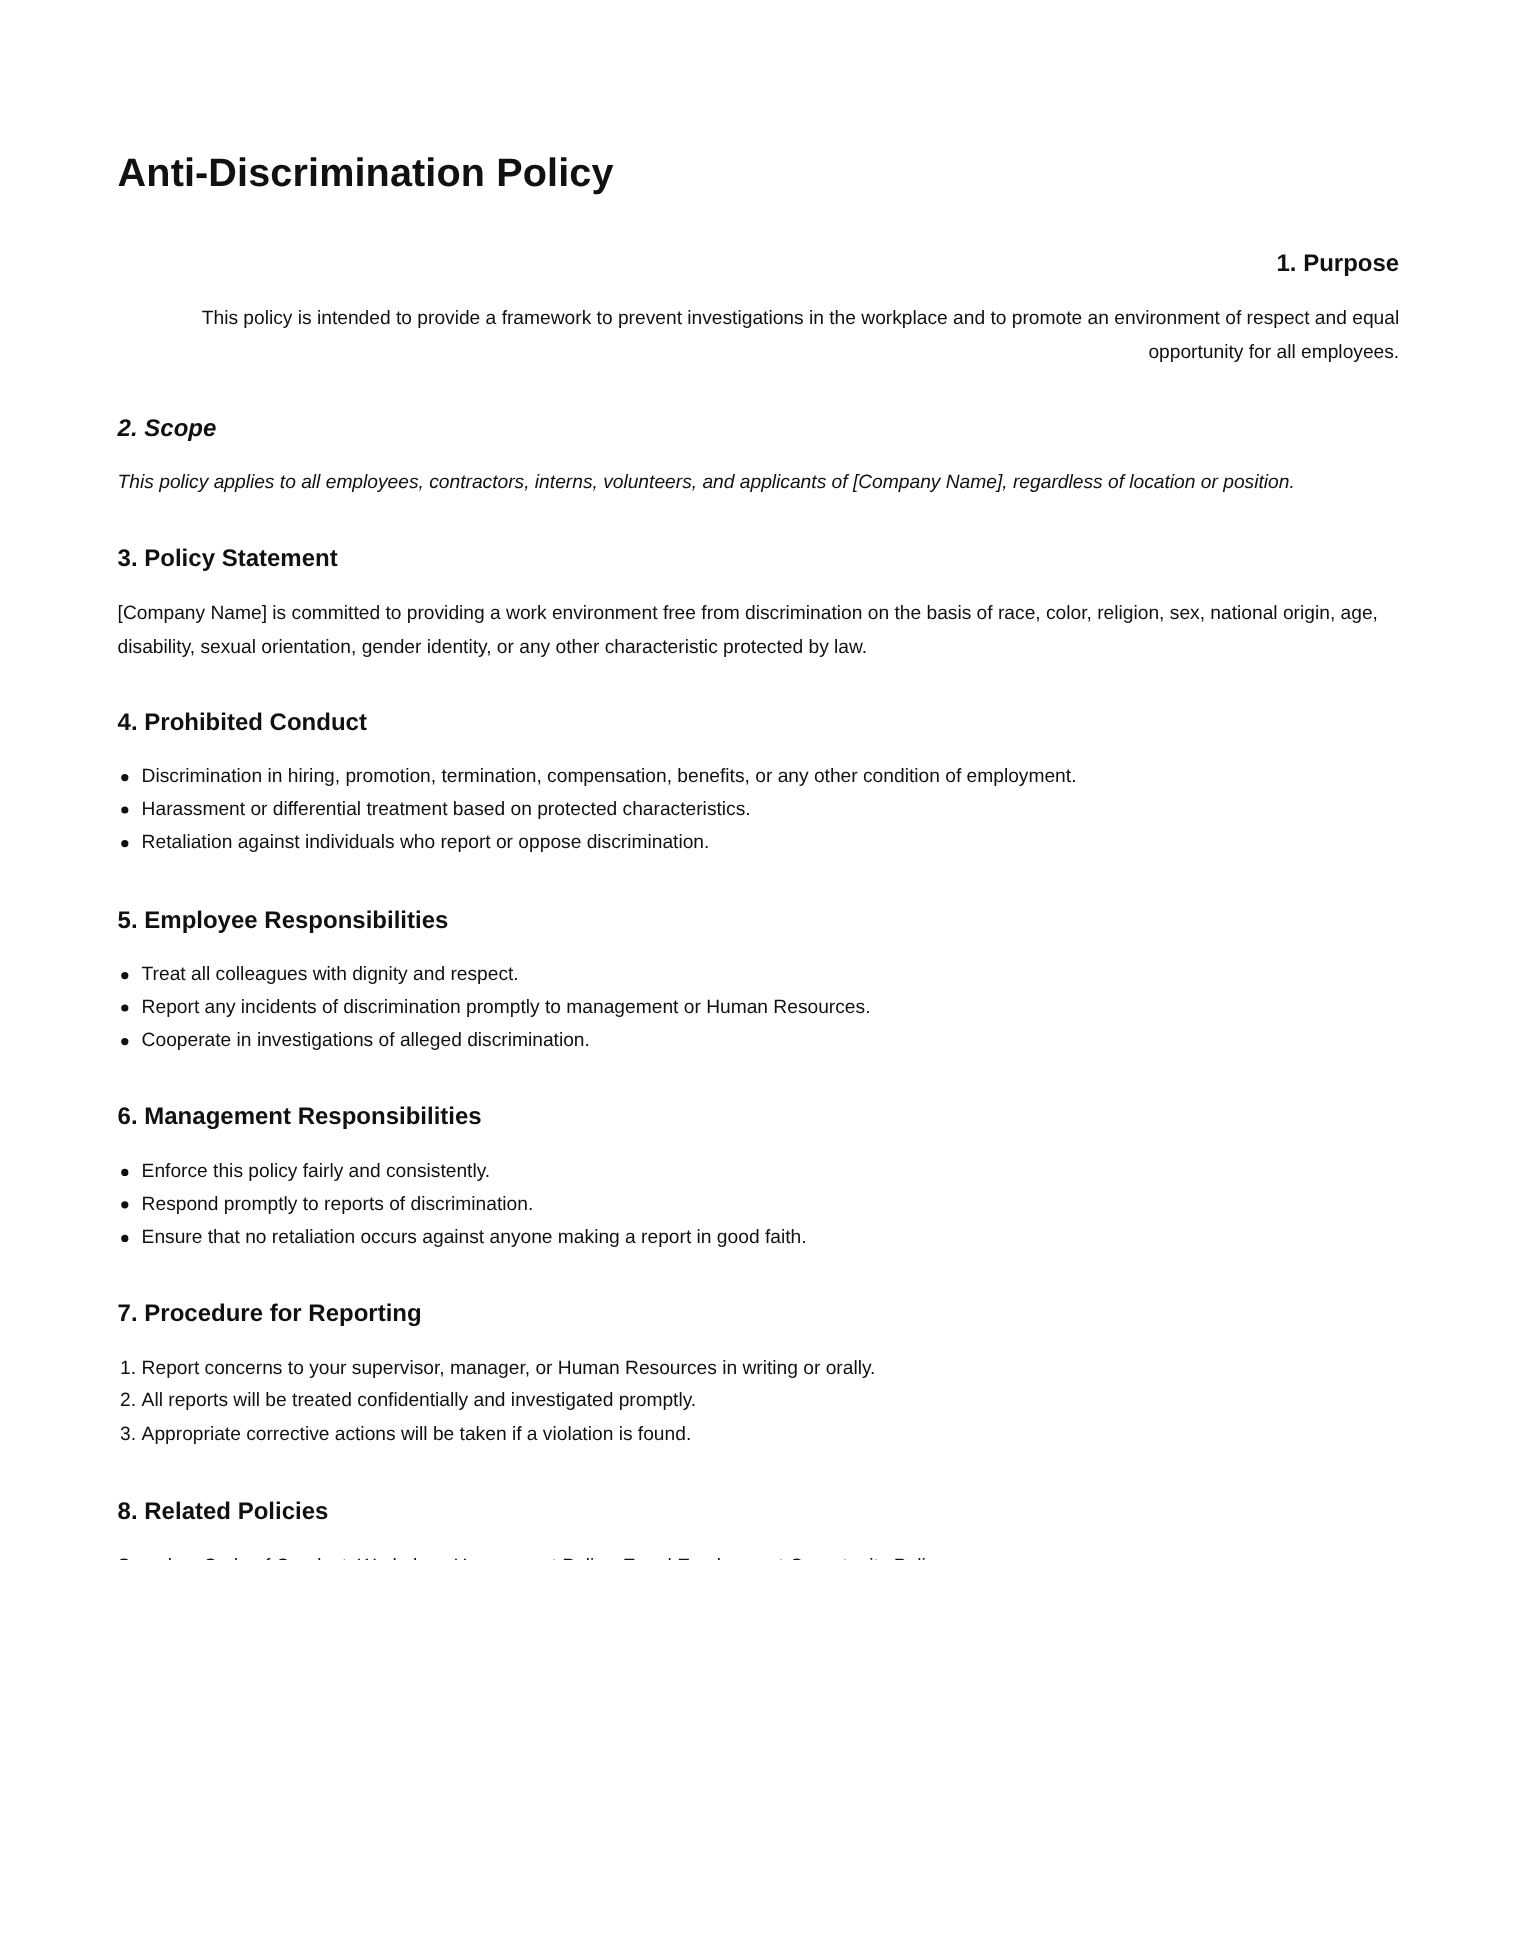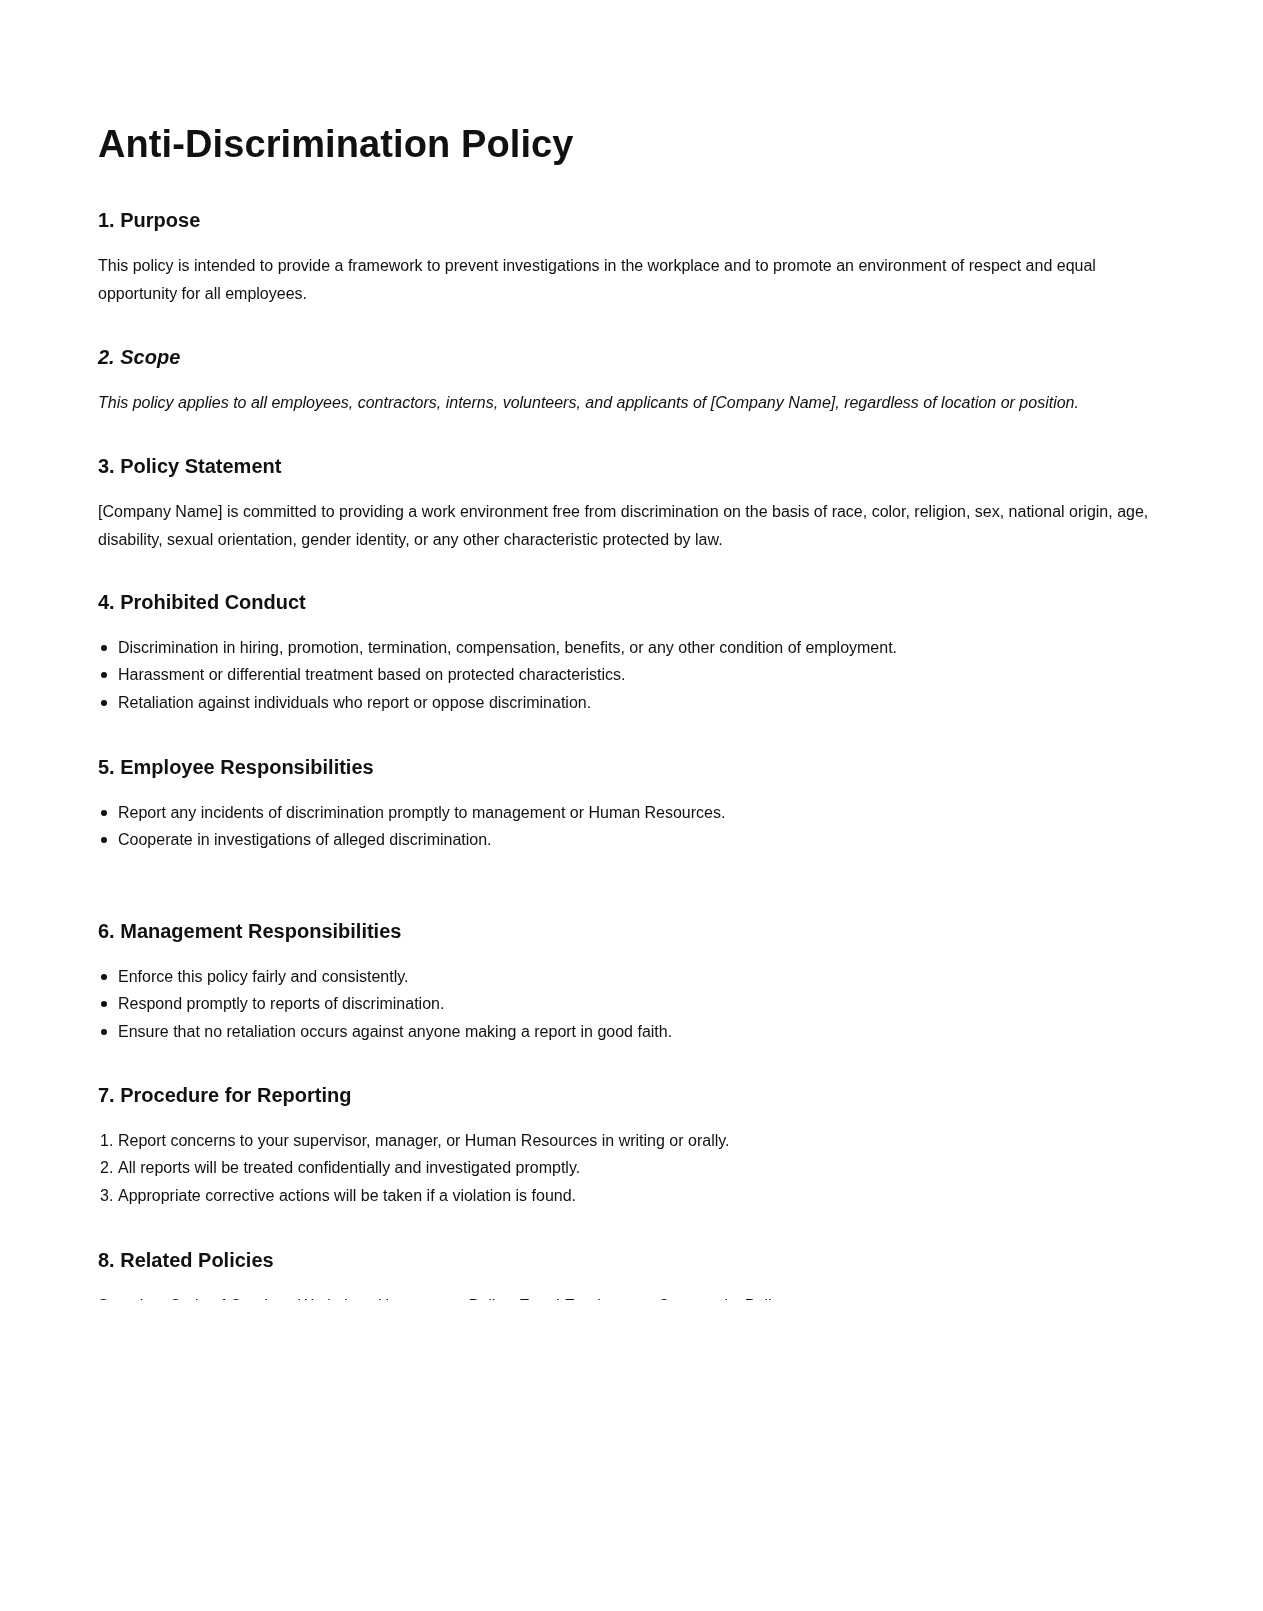--- a/index.html
+++ b/index.html
@@ -10,21 +10,21 @@
     }
     .viewport {
       position: absolute; left: 0; top: 0; width: 1263px; height: 1300px;
       overflow: hidden;
     }
     .doc {
       position: absolute; left: 98px; top: 0; width: 1068px;
     }
     h1 {
       position: absolute; left: 0; top: 124px; margin: 0;
-      font-size: 38px; font-weight: 700; letter-spacing: 0.1px; line-height: 40px;
+      font-size: 33px; font-weight: 700; letter-spacing: 0.1px; line-height: 40px;
       white-space: nowrap;
     }
     .section { position: absolute; left: 0; width: 1068px; }
     h2 {
       margin: 0; font-size: 20px; font-weight: 700; line-height: 26px;
       white-space: nowrap;
     }
     p {
       margin: 19px 0 0 0; font-size: 16px; line-height: 27.5px;
     }
@@ -41,21 +41,21 @@
       position: absolute; left: 2px; top: 0;
     }
   </style>
 </head>
 <body>
 
 <div class="viewport">
   <div class="doc">
     <h1>Anti-Discrimination Policy</h1>
 
-    <div class="section" style="top:207px;">
+    <div class="section" style="top:207px;text-align:right;">
       <h2>1. Purpose</h2>
       <p>This policy is intended to provide a framework to prevent investigations in the workplace and to promote an environment of respect and equal opportunity for all employees.</p>
     </div>
 
     <div class="section" style="top:344px;font-style:italic;">
       <h2>2. Scope</h2>
       <p>This policy applies to all employees, contractors, interns, volunteers, and applicants of [Company Name], regardless of location or position.</p>
     </div>
 
     <div class="section" style="top:453px;">
@@ -68,20 +68,21 @@
       <ul>
         <li><span class="bullet"></span><span>Discrimination in hiring, promotion, termination, compensation, benefits, or any other condition of employment.</span></li>
         <li><span class="bullet"></span><span>Harassment or differential treatment based on protected characteristics.</span></li>
         <li><span class="bullet"></span><span>Retaliation against individuals who report or oppose discrimination.</span></li>
       </ul>
     </div>
 
     <div class="section" style="top:754px;">
       <h2>5. Employee Responsibilities</h2>
       <ul>
+        <li><span class="bullet"></span><span>Treat all colleagues with dignity and respect.</span></li>
         <li><span class="bullet"></span><span>Report any incidents of discrimination promptly to management or Human Resources.</span></li>
         <li><span class="bullet"></span><span>Cooperate in investigations of alleged discrimination.</span></li>
       </ul>
     </div>
 
     <div class="section" style="top:918px;">
       <h2>6. Management Responsibilities</h2>
       <ul>
         <li><span class="bullet"></span><span>Enforce this policy fairly and consistently.</span></li>
         <li><span class="bullet"></span><span>Respond promptly to reports of discrimination.</span></li>

